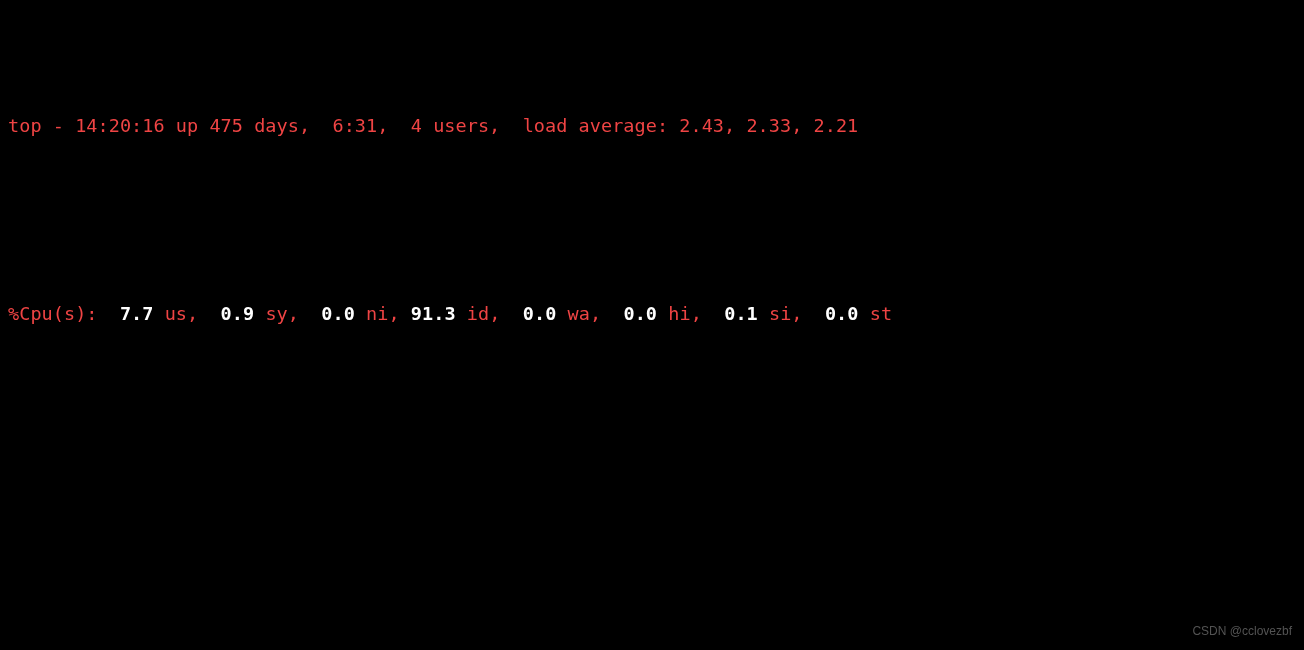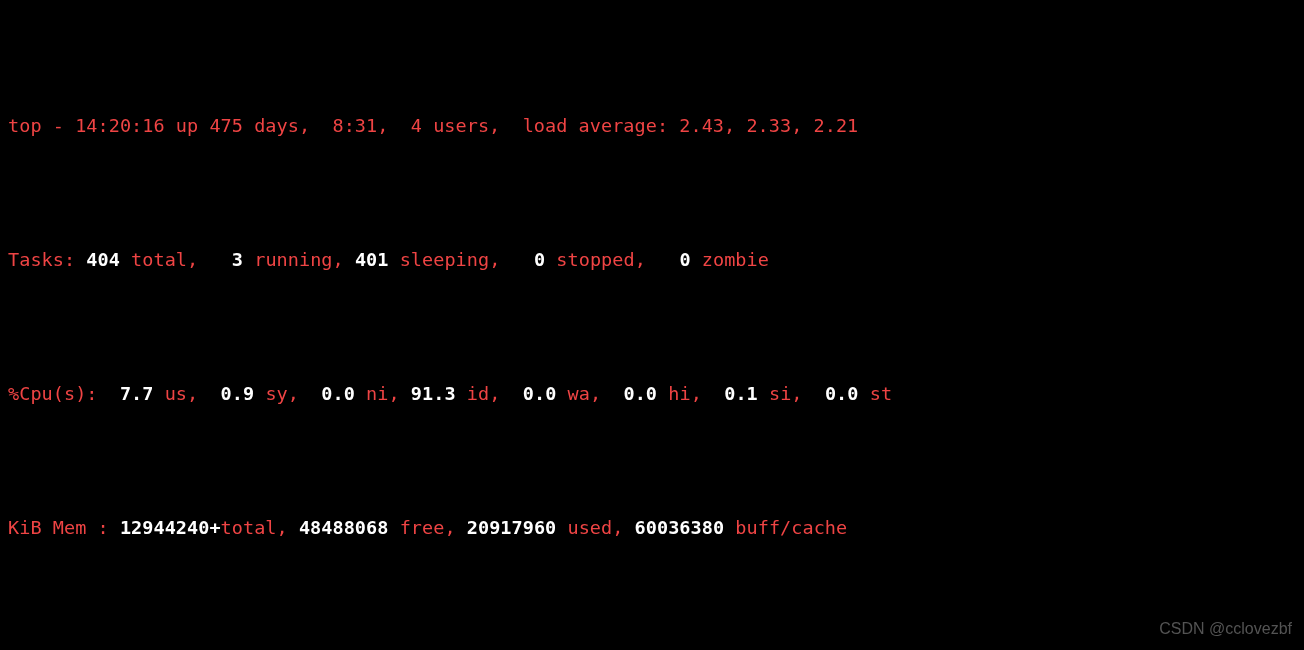--- a/index.html
+++ b/index.html
@@ -21,41 +21,39 @@
     white-space: pre;
     letter-spacing: 0.05px;
   }
   .summary-line span { white-space: pre; }
 
   .watermark {
     position: absolute;
     right: 12px;
     bottom: 10px;
     color: #777;
-    font-size: 16px;
+    font-size: 12px;
     font-family: sans-serif;
     opacity: 0.7;
   }
 </style>
 </head>
 <body>
 
 <div class="top-output">
 
   
-  <div class="summary-line"><span class="norm">top - </span><span class="norm">14:20:16</span><span class="norm"> up 475 days,  8:31,  4 users,  load average: 2.43, 2.33, 2.21</span></div>
+  <div class="summary-line"><span class="norm">top - </span><span class="norm">14:20:16</span><span class="norm"> up 475 days,  6:31,  4 users,  load average: 2.43, 2.33, 2.21</span></div>
 
   
-  <div class="summary-line"><span class="norm">Tasks: </span><span class="bold">404</span><span class="norm"> total,   </span><span class="bold">3</span><span class="norm"> running, </span><span class="bold">401</span><span class="norm"> sleeping,   </span><span class="bold">0</span><span class="norm"> stopped,   </span><span class="bold">0</span><span class="norm"> zombie</span></div>
 
   
   <div class="summary-line"><span class="norm">%Cpu(s):  </span><span class="bold">7.7</span><span class="norm"> us,  </span><span class="bold">0.9</span><span class="norm"> sy,  </span><span class="bold">0.0</span><span class="norm"> ni, </span><span class="bold">91.3</span><span class="norm"> id,  </span><span class="bold">0.0</span><span class="norm"> wa,  </span><span class="bold">0.0</span><span class="norm"> hi,  </span><span class="bold">0.1</span><span class="norm"> si,  </span><span class="bold">0.0</span><span class="norm"> st</span></div>
 
   
-  <div class="summary-line"><span class="norm">KiB Mem : </span><span class="bold">12944240+</span><span class="norm">total, </span><span class="bold">48488068</span><span class="norm"> free, </span><span class="bold">20917960</span><span class="norm"> used, </span><span class="bold">60036380</span><span class="norm"> buff/cache</span></div>
 
   
   <div class="summary-line"></div>
 
   
 
   
   
 
   

